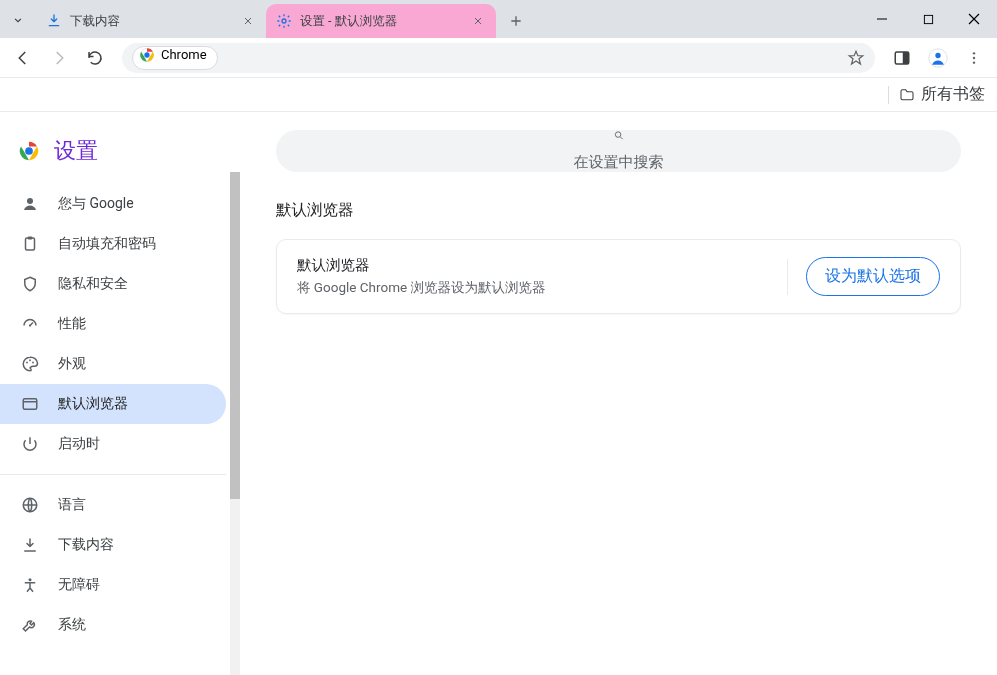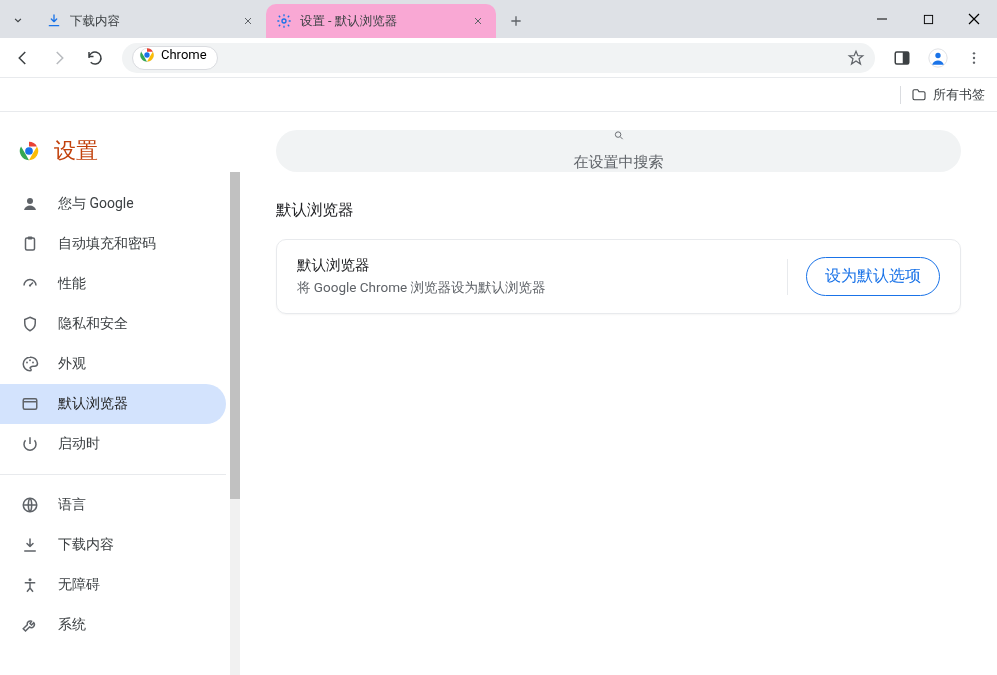--- a/index.html
+++ b/index.html
@@ -82,42 +82,42 @@
   .omni-url { color:#5f6368; font-size: 15px; }
   .omni-star { margin-left:auto; color:#5f6368; }
 
   
   .bookmarks-bar {
     height: 34px;
     background:#fff;
     border-bottom: 1px solid #e8eaed;
     display:flex; align-items:center; justify-content:flex-end;
     padding: 0 12px; gap: 10px;
-    font-size: 13px; color:#3c4043;
+    font-size: 16px; color:#3c4043;
   }
   .bm-sep { width:1px; height:18px; background:#dadce0; }
   .bm-item { display:flex; align-items:center; gap:6px; cursor:pointer; }
 
   
   .page {
     display:flex;
     height: calc(675px - 38px - 40px - 34px);
     position: relative;
   }
   .sidebar {
     width: 240px;
     padding-top: 18px;
     position: relative;
   }
   .sidebar-header {
     display:flex; align-items:center; gap:14px;
     padding: 6px 16px 18px 18px;
   }
   .sidebar-header .chrome-logo { width:22px; height:22px; }
-  .sidebar-title { font-size: 22px; color:#c2410c; }
+  .sidebar-title { font-size: 22px; color:#6d28d9; }
   .nav { display:flex; flex-direction:column; }
   .nav-item {
     display:flex; align-items:center; gap:18px;
     height: 40px;
     padding: 0 0 0 20px;
     font-size: 14px;
     color:#3c4043;
     cursor:pointer;
     border-radius: 0 20px 20px 0;
     margin-right: 14px;
@@ -342,34 +342,34 @@
             <svg viewBox="0 0 24 24" width="18" height="18">
               <rect x="6" y="4" width="12" height="16" rx="2" fill="none" stroke="#5f6368" stroke-width="2"></rect>
               <rect x="9" y="2" width="6" height="4" rx="1" fill="#5f6368"></rect>
             </svg>
           </span>
           <span>自动填充和密码</span>
         </div>
         <div class="nav-item">
           <span class="nav-icon">
             <svg viewBox="0 0 24 24" width="18" height="18">
+              <path d="M12 3l7 3v5c0 5-3 8-7 10-4-2-7-5-7-10V6z" fill="none" stroke="#5f6368" stroke-width="2"></path>
+            </svg>
+          </span>
+          <span>隐私和安全</span>
+        </div>
+        <div class="nav-item">
+          <span class="nav-icon">
+            <svg viewBox="0 0 24 24" width="18" height="18">
               <path d="M4 14a8 8 0 1 1 16 0" fill="none" stroke="#5f6368" stroke-width="2"></path>
               <path d="M12 14l4-4" stroke="#5f6368" stroke-width="2"></path>
               <circle cx="12" cy="14" r="1.5" fill="#5f6368"></circle>
             </svg>
           </span>
           <span>性能</span>
-        </div>
-        <div class="nav-item">
-          <span class="nav-icon">
-            <svg viewBox="0 0 24 24" width="18" height="18">
-              <path d="M12 3l7 3v5c0 5-3 8-7 10-4-2-7-5-7-10V6z" fill="none" stroke="#5f6368" stroke-width="2"></path>
-            </svg>
-          </span>
-          <span>隐私和安全</span>
         </div>
         <div class="nav-item">
           <span class="nav-icon">
             <svg viewBox="0 0 24 24" width="18" height="18">
               <path d="M12 3a9 9 0 1 0 0 18c2 0 2-2 .5-3S14 15 16 15h2a4 4 0 0 0 4-4 9 9 0 0 0-10-8z" fill="none" stroke="#5f6368" stroke-width="2"></path>
               <circle cx="8" cy="10" r="1.2" fill="#5f6368"></circle>
               <circle cx="12" cy="7" r="1.2" fill="#5f6368"></circle>
               <circle cx="16" cy="10" r="1.2" fill="#5f6368"></circle>
             </svg>
           </span>

